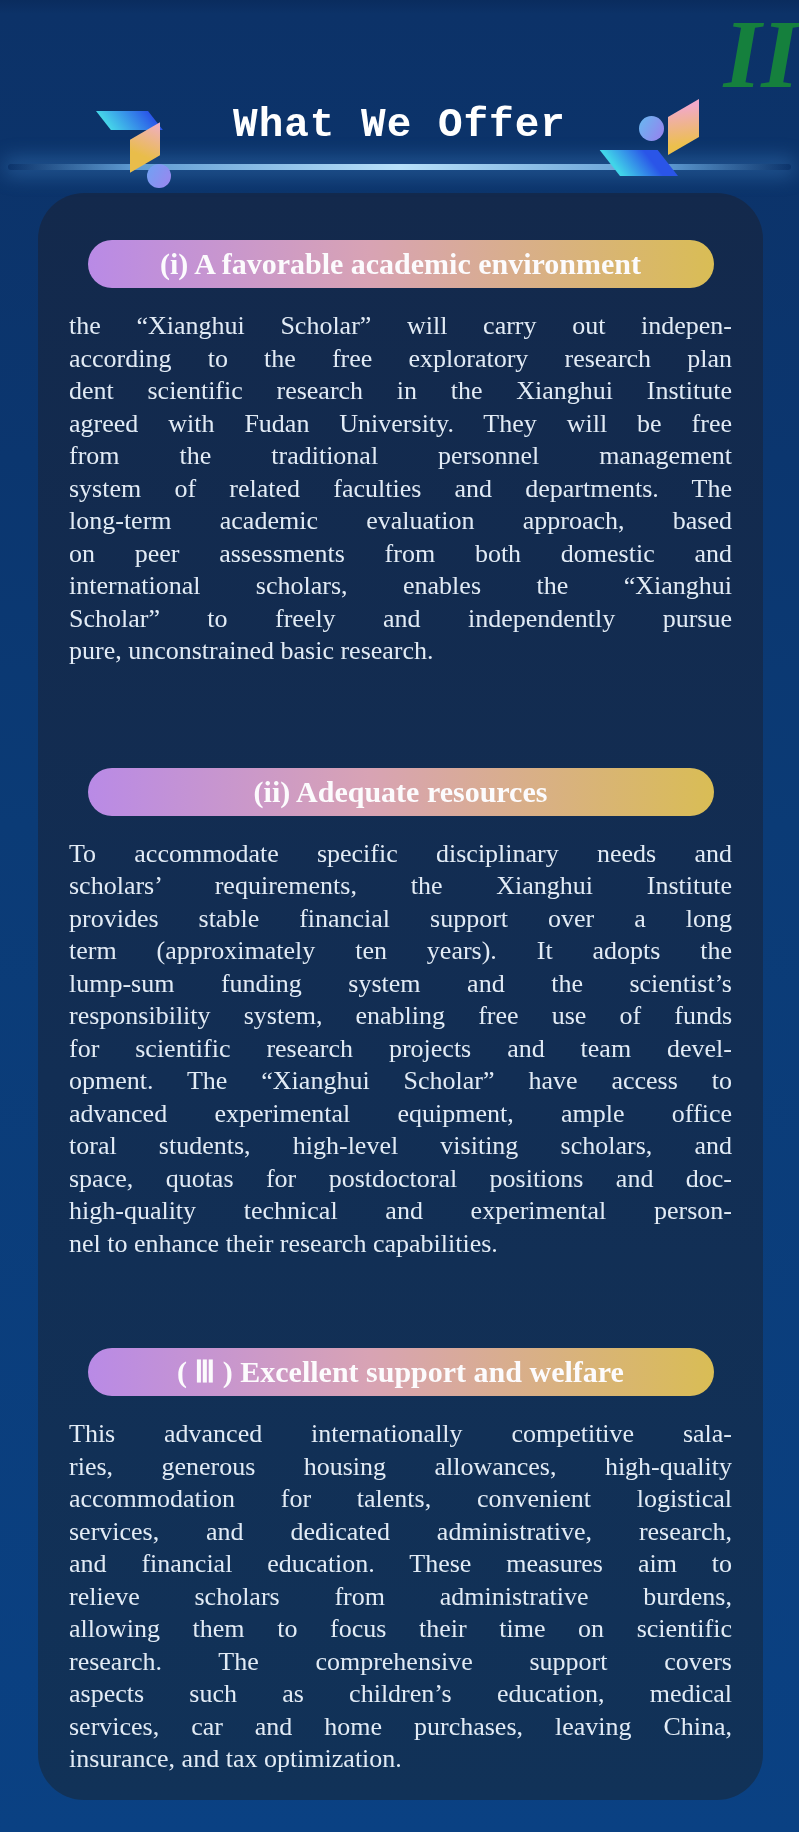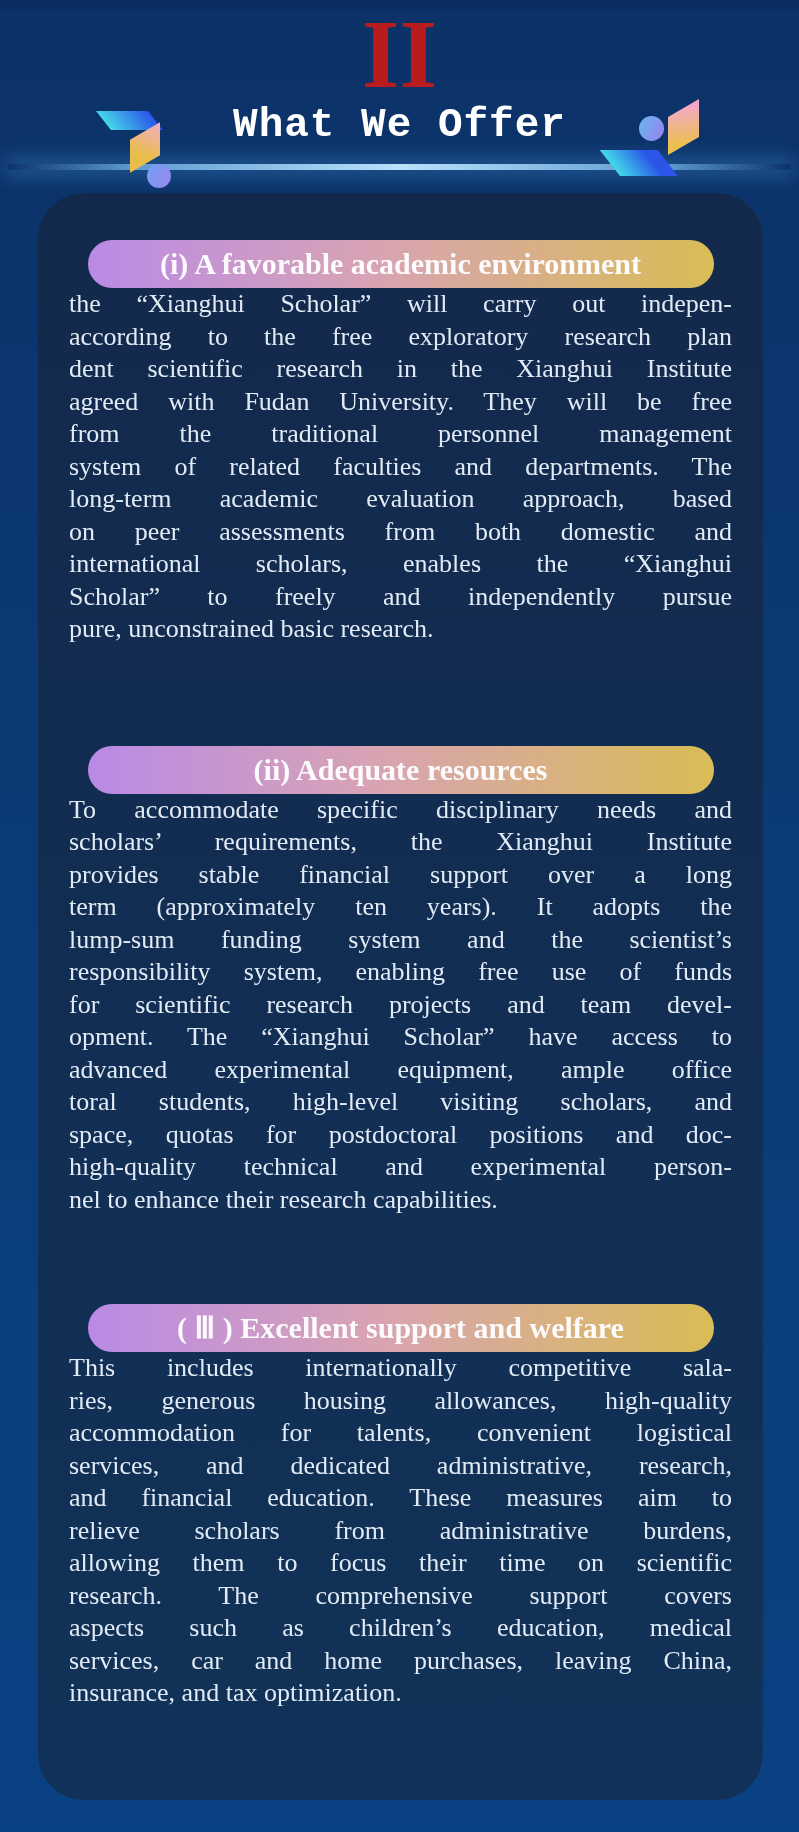--- a/index.html
+++ b/index.html
@@ -3,23 +3,24 @@
 <meta charset="utf-8">
 <style>
   html,body{margin:0;padding:0;}
   body{
     width:799px;height:1832px;position:relative;overflow:hidden;
     background:linear-gradient(180deg,#0a2c5e 0px,#0c3268 14px,#0b366f 25%,#0b3b76 45%,#0a4183 100%);
     font-family:"Liberation Serif",serif;
   }
   
   .roman{
-    position:absolute;top:6px;left:0;width:100%;text-align:center;
+    position:absolute;top:6px;left:0;width:100%;text-align:right;
     font-family:"Liberation Serif",serif;font-weight:700;font-size:97px;line-height:1;
-    color:#b91c1c;
+    color:#15803d;
+    font-style:italic;
   }
   .main-title{
     position:absolute;top:100px;left:0;width:100%;text-align:center;
     font-family:Liberation Mono, monospace;font-weight:700;font-size:41px;line-height:50px;
     color:#ffffff;letter-spacing:1px;
   }
   .glow-line{
     position:absolute;top:164px;left:8px;right:8px;height:6px;border-radius:3px;z-index:1;
     background:linear-gradient(90deg,rgba(90,160,230,0) 0%,rgba(122,190,245,0.75) 16%,#b9e2fa 50%,rgba(122,190,245,0.75) 84%,rgba(90,160,230,0) 100%);
     box-shadow:0 0 20px 5px rgba(90,170,240,0.35);
@@ -49,21 +50,21 @@
   }
   .pill{
     width:626px;height:48px;margin:0 auto;border-radius:24px;
     background:linear-gradient(90deg,#b98ae6 0%,#d8a3b4 45%,#d9bd55 100%);
     text-align:center;line-height:48px;
     font-family:"Liberation Serif",serif;font-weight:700;font-size:30px;color:#fcfbfd;
   }
   .pill-2{margin-top:100px;}
   .pill-3{margin-top:88px;}
   .para{
-    color:#e2ebf5;
+    margin-top:22px;color:#e2ebf5;
     font-size:26px;line-height:32.5px;
   }
   .tline{text-align:justify;text-align-last:justify;height:32.5px;white-space:nowrap;}
   .tline.last{text-align-last:left;}
 </style>
 </head>
 <body>
 
 <div class="roman">II</div>
 <div class="main-title">What We Offer</div>
@@ -105,21 +106,21 @@
       <div class="tline">opment. The “Xianghui Scholar” have access to</div>
       <div class="tline">advanced experimental equipment, ample office</div>
       <div class="tline">toral students, high-level visiting scholars, and</div>
       <div class="tline">space, quotas for postdoctoral positions and doc-</div>
       <div class="tline">high-quality technical and experimental person-</div>
       <div class="tline last">nel to enhance their research capabilities.</div>
     </div>
 
   <div class="pill pill-3">( Ⅲ ) Excellent support and welfare</div>
   <div class="para">
-      <div class="tline">This includes internationally competitive sala-</div>
+      <div class="tline">This advanced internationally competitive sala-</div>
       <div class="tline">ries, generous housing allowances, high-quality</div>
       <div class="tline">accommodation for talents, convenient logistical</div>
       <div class="tline">services, and dedicated administrative, research,</div>
       <div class="tline">and financial education. These measures aim to</div>
       <div class="tline">relieve scholars from administrative burdens,</div>
       <div class="tline">allowing them to focus their time on scientific</div>
       <div class="tline">research. The comprehensive support covers</div>
       <div class="tline">aspects such as children’s education, medical</div>
       <div class="tline">services, car and home purchases, leaving China,</div>
       <div class="tline last">insurance, and tax optimization.</div>

